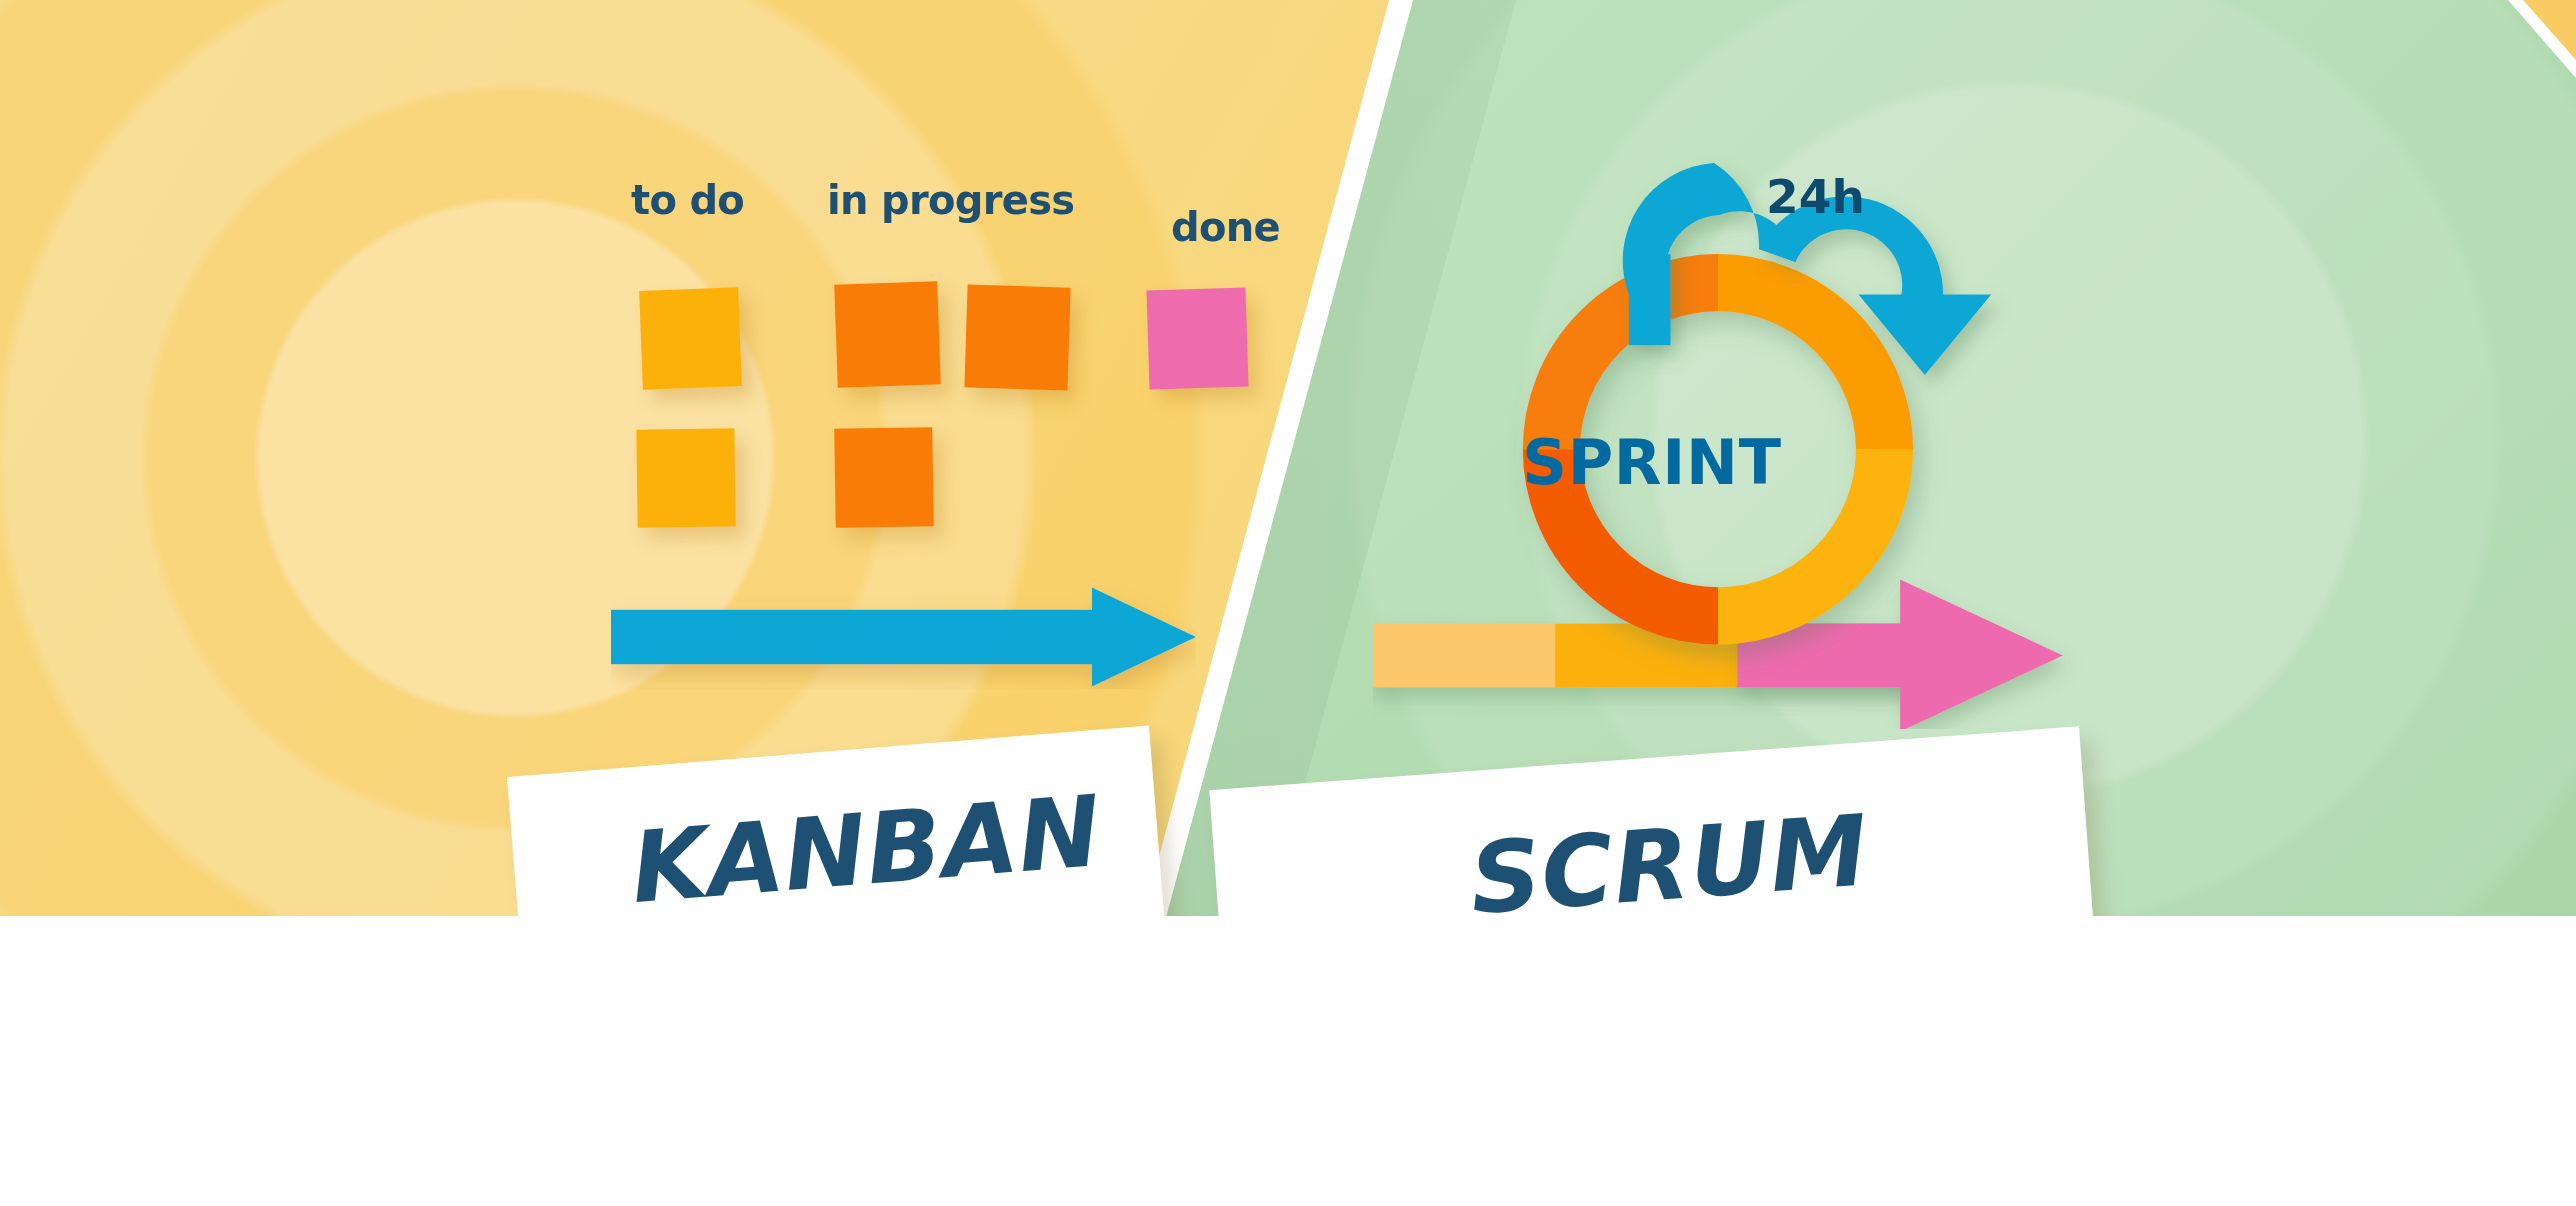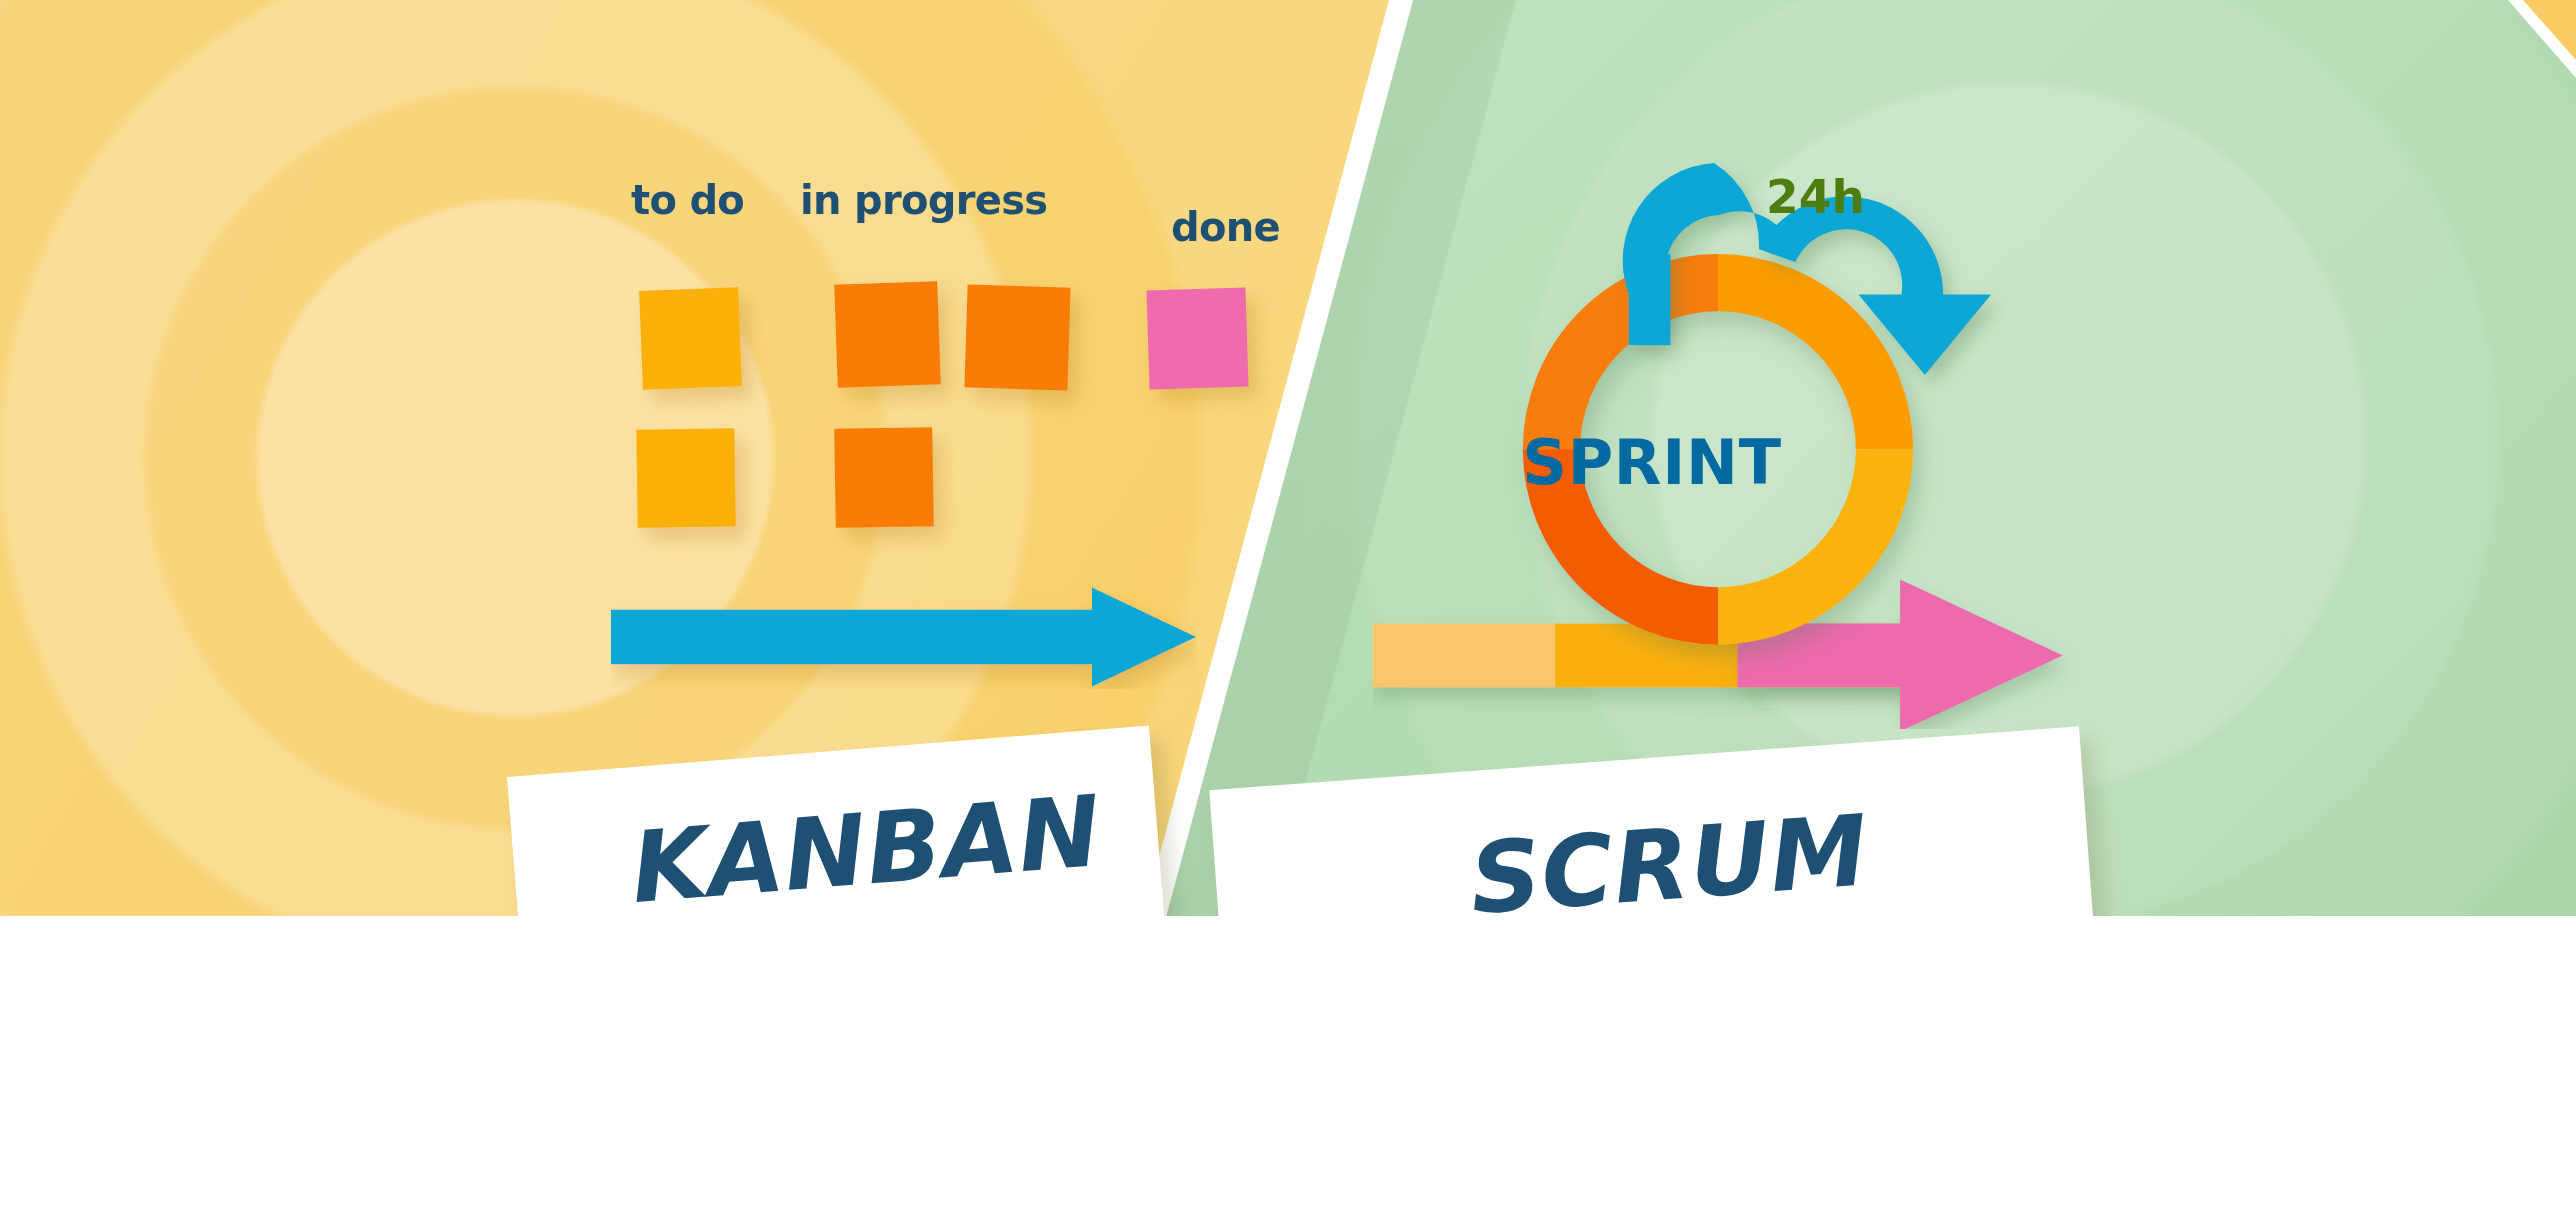--- a/index.html
+++ b/index.html
@@ -88,21 +88,21 @@
     color:#0369a1;
     font-weight:700;
     font-size:62px;
     letter-spacing:0.7px;
     font-family:"DejaVu Sans", sans-serif;
   }
 
   .h24-label{
     position:absolute;
     left:1766px; top:169px;
-    color:#4d7c0f;
+    color:#0c4a6e;
     font-weight:700;
     font-size:47px;
     font-family:"DejaVu Sans", sans-serif;
   }
 
   
   .banner{
     position:absolute;
     background:#FFFFFF;
     display:flex;
@@ -142,21 +142,21 @@
 <div id="stage">
 
   <div class="bg-layer green-base"></div>
   <div class="bg-layer wedge-shadow"></div>
   <div class="bg-layer white-wedge"></div>
   <div class="bg-layer yellow-panel"></div>
   <div class="bg-layer corner-white"></div>
   <div class="bg-layer corner-yellow"></div>
 
   <div class="col-label" style="left:631px;  top:177px;">to do</div>
-  <div class="col-label" style="left:800px; top:177px;">in progress</div>
+  <div class="col-label" style="left:827px; top:177px;">in progress</div>
   <div class="col-label" style="left:1171px; top:177px;margin-top:27px;">done</div>
 
   <div class="note" style="left:641px;top:289px;width:99px;height:99px;background:#FCB00A;transform:rotate(-2.2deg);"></div>
   <div class="note" style="left:637px;top:429px;width:98px;height:98px;background:#FCB00A;transform:rotate(-0.8deg);"></div>
 
   <div class="note" style="left:836px;top:283px;width:103px;height:103px;background:#F87C06;transform:rotate(-2.0deg);"></div>
   <div class="note" style="left:966px;top:286px;width:103px;height:103px;background:#F87C06;transform:rotate(1.8deg);"></div>
   <div class="note" style="left:835px;top:428px;width:98px;height:99px;background:#F87C06;transform:rotate(-0.9deg);"></div>
 
   <div class="note" style="left:1148px;top:289px;width:99px;height:99px;background:#EE6BAE;transform:rotate(-1.8deg);"></div>

